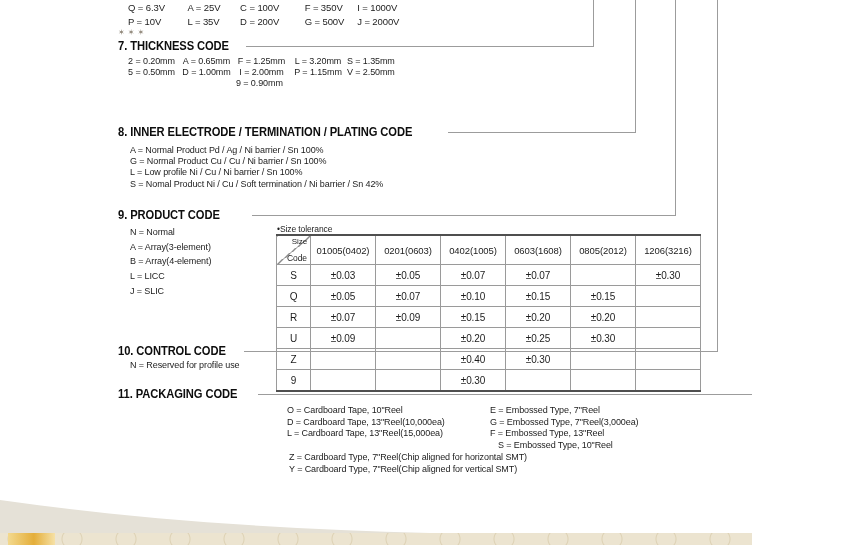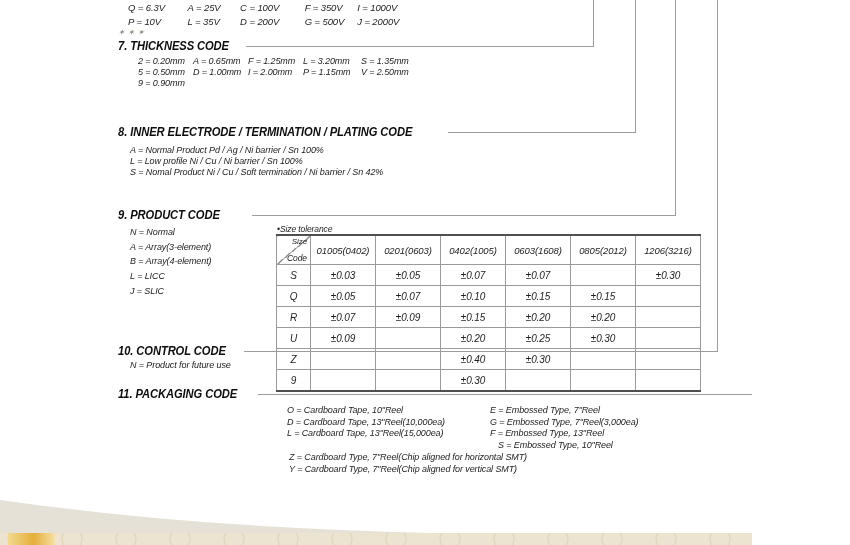--- a/index.html
+++ b/index.html
@@ -1,32 +1,32 @@
 <!DOCTYPE html>
 <html><head>
 <meta charset="utf-8">
 <style>
   html,body{margin:0;padding:0;}
   .page{
     position:relative;width:752px;height:545px;background:#ffffff;overflow:hidden;
-    font-family:"Liberation Sans",sans-serif;color:#1c1c1c;letter-spacing:-0.1px;font-style:italic;
+    font-family:"Liberation Sans",sans-serif;color:#1c1c1c;letter-spacing:-0.1px;
   }
   
   .hline{position:absolute;height:1px;background:#9c9c9c;}
   .vline{position:absolute;width:1px;background:#9c9c9c;top:0;}
   
   .sec-title{
     position:absolute;left:118px;font-size:13px;font-weight:bold;color:#0d0d0d;
     white-space:nowrap;transform:scaleX(0.86);transform-origin:0 50%;line-height:14px;
   }
   .vrow{position:absolute;left:128px;white-space:nowrap;font-size:9.5px;}
   .vrow .vc{display:inline-block;}
   .vc.w1{width:57px;} .vc.w2{width:50px;} .vc.w3{width:62px;} .vc.w4{width:50px;}
   .stars{position:absolute;left:118px;top:28px;font-size:8px;letter-spacing:3px;color:#8e8577;}
-  .tgrid{position:absolute;left:138px;}
+  .tgrid{position:absolute;left:124px;text-align:center;}
   .tgrid .trow{white-space:nowrap;font-size:9px;line-height:11px;}
   .tc1{display:inline-block;width:55px;} .tc2{display:inline-block;width:55px;}
   .tc3{display:inline-block;width:55px;} .tc4{display:inline-block;width:58px;}
   .list{position:absolute;left:130px;}
   .list .li{font-size:9px;line-height:11.2px;white-space:nowrap;}
   .plist .li{line-height:11.7px;}
   .prod-list .li{line-height:14.7px;}
   .size-tol-label{position:absolute;left:277px;top:224px;font-size:8.5px;}
   
   table.tol{
@@ -99,20 +99,21 @@
       <span class="tc1">5 = 0.50mm</span><span class="tc2">D = 1.00mm</span><span class="tc3">I = 2.00mm</span><span class="tc4">P = 1.15mm</span><span>V = 2.50mm</span>
     </div>
     <div class="trow">
       <span class="tc1">9 = 0.90mm</span>
     </div>
   </div>
 
   <div class="sec-title" style="top:125px">8. INNER ELECTRODE / TERMINATION / PLATING CODE</div>
   <div class="list" style="top:145px">
     <div class="li">A = Normal Product Pd / Ag / Ni barrier / Sn 100%</div>
+    <div class="li">G = Normal Product Cu / Cu / Ni barrier / Sn 100%</div>
     <div class="li">L = Low profile Ni / Cu / Ni barrier / Sn 100%</div>
     <div class="li">S = Nomal Product Ni / Cu / Soft termination / Ni barrier / Sn 42%</div>
   </div>
 
   <div class="sec-title" style="top:208px">9. PRODUCT CODE</div>
   <div class="list prod-list" style="top:225px">
     <div class="li">N = Normal</div>
     <div class="li">A = Array(3-element)</div>
     <div class="li">B = Array(4-element)</div>
     <div class="li">L = LICC</div>
@@ -196,21 +197,21 @@
       <td>±0.30</td>
       <td></td>
       <td></td>
       <td></td>
     </tr>
   </tbody>
     </table>
 
   <div class="sec-title" style="top:344px">10. CONTROL CODE</div>
   <div class="list" style="top:360px">
-    <div class="li">N = Product for future use</div>
+    <div class="li">N = Reserved for profile use</div>
   </div>
 
   <div class="sec-title" style="top:387px">11. PACKAGING CODE</div>
   <div class="list plist" style="left:287px;top:405px">
     <div class="li">O = Cardboard Tape, 10"Reel</div>
     <div class="li">D = Cardboard Tape, 13"Reel(10,000ea)</div>
     <div class="li">L = Cardboard Tape, 13"Reel(15,000ea)</div>
   </div>
   <div class="list plist" style="left:490px;top:405px">
     <div class="li">E = Embossed Type, 7"Reel</div>

